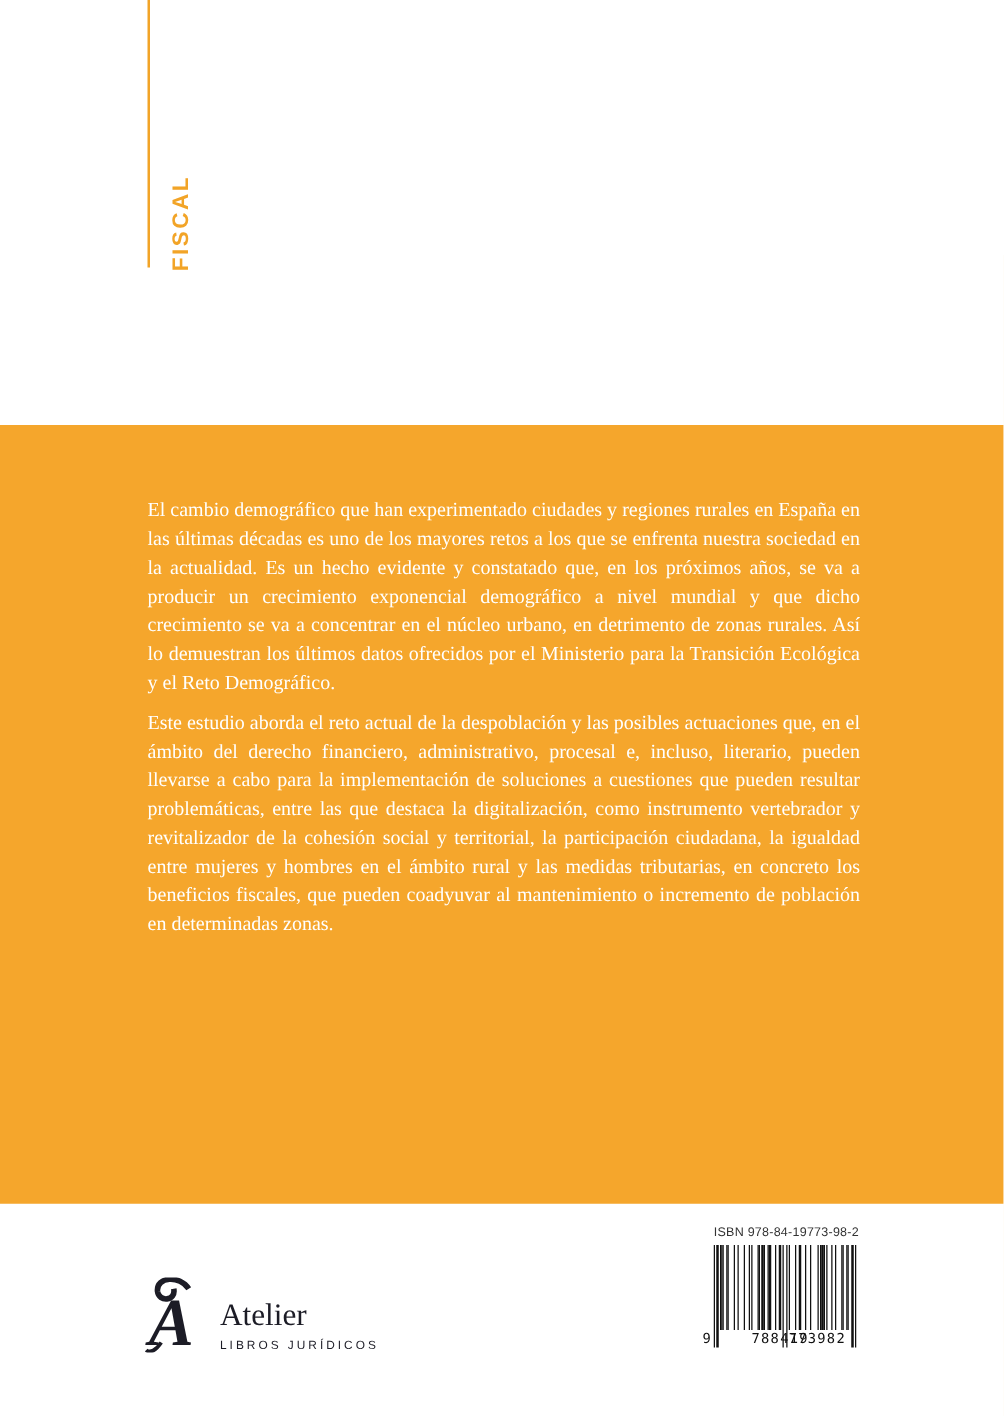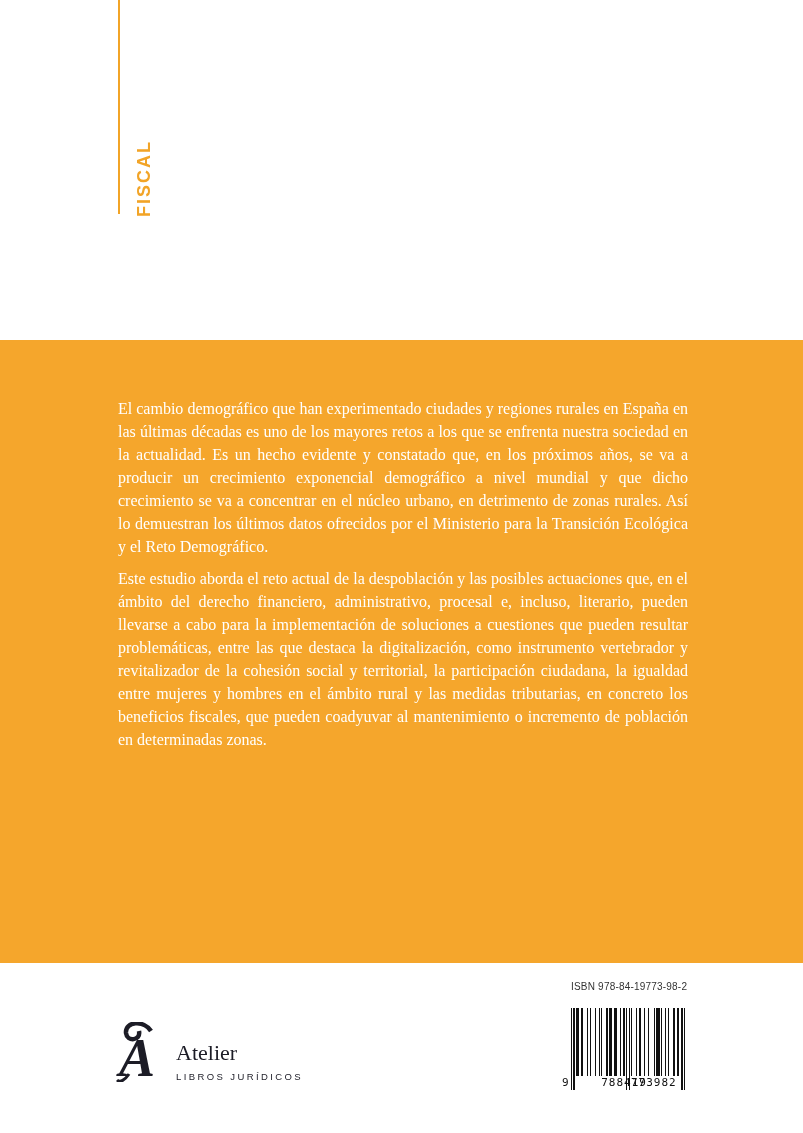--- a/index.html
+++ b/index.html
@@ -15,27 +15,27 @@
   
   .panel{position:absolute;left:0;top:340px;width:803px;height:623px;background:var(--panel);}
   .panel-text{position:absolute;left:118px;top:57px;width:570px;}
   .panel-text p{margin:0 0 9px 0;color:var(--panel-text);font-family:"Liberation Serif",serif;
         font-size:16px;line-height:23px;text-align:justify;}
 
   
   .publisher{position:absolute;left:116px;top:1022px;display:flex;align-items:flex-start;}
   .publisher svg{display:block;}
   .pub-text{margin-left:10px;padding-top:16px;}
-  .pub-name{font-family:"Liberation Serif",serif;font-size:22px;line-height:30px;color:var(--ink);}
+  .pub-name{font-family:"Liberation Serif",serif;font-size:25px;line-height:30px;color:var(--ink);}
   .pub-tagline{margin-top:3px;font-size:9.5px;font-weight:500;letter-spacing:2.4px;color:var(--ink);}
 
   
   .isbn-block{position:absolute;left:571px;top:981px;width:114px;}
   .isbn-label{font-size:10px;letter-spacing:.2px;color:var(--isbn);text-align:center;
-        white-space:nowrap;margin-bottom:16px;}
+        white-space:nowrap;margin-bottom:4px;}
   .bars{position:relative;width:114px;height:82px;}
   .bars i{position:absolute;top:0;height:68px;}
   .bars i.g{height:82px;}
   .bars i.b{background:#111;}
   .bc-digit{position:absolute;top:69px;font-family:"DejaVu Sans Mono",monospace;
         font-size:11px;color:#111;line-height:11px;}
   .bc-lead{left:-9px;}
   .bc-left{left:4px;width:72px;text-align:right;letter-spacing:1px;}
   .bc-right{left:60px;width:50px;text-align:left;letter-spacing:1px;}
 </style>

